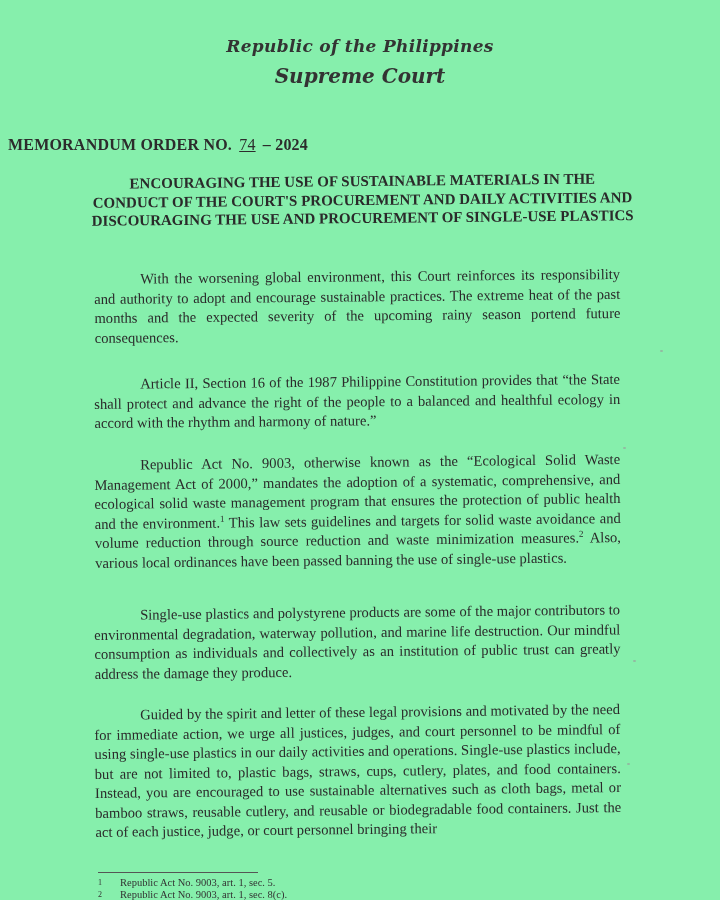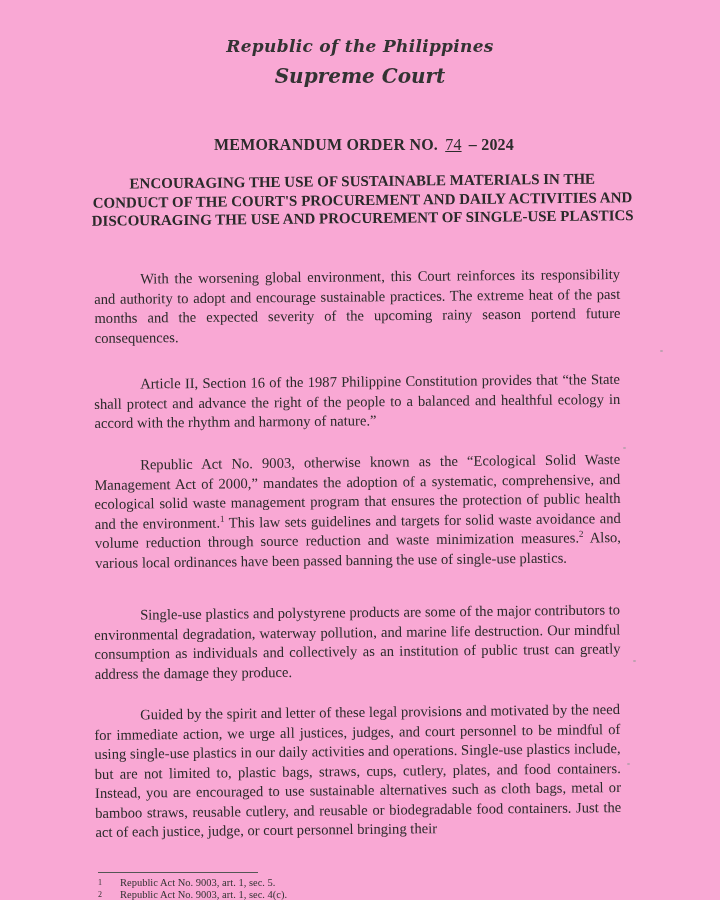--- a/index.html
+++ b/index.html
@@ -13,21 +13,21 @@
       background: #fafafa;
       font-family: "Liberation Serif", "DejaVu Serif", serif;
       color: #2a2a2a;
       position: relative;
     }
     .page {
       position: absolute;
       left: 0; top: 0;
       width: 720px;
       height: 900px;
-      background: #f9a8d4;
+      background: #86efac;
     }
     .header {
       position: absolute;
       left: 0; right: 0;
       text-align: center;
       font-family: "DejaVu Serif", "Liberation Serif", serif;
       color: #333;
     }
     .hdr-republic {
       top: 36px;
@@ -46,21 +46,21 @@
       top: 90px;
       font-size: 14px;
       font-weight: bold;
       font-style: italic;
       left: 10px;
     }
     .memo-no {
       position: absolute;
       top: 136px;
       left: 0; right: 0;
-      text-align: center;
+      text-align: left;
       font-size: 16px;
       font-weight: bold;
       letter-spacing: 0.2px;
       color: #2c2c2c;
       left: 8px;
     }
     .memo-no .num {
       font-weight: normal;
       text-decoration: underline;
       padding: 0 3px;
@@ -150,21 +150,21 @@
   <div class="para p5">Guided by the spirit and letter of these legal provisions and motivated by the need for immediate action, we urge all justices, judges, and court personnel to be mindful of using single-use plastics in our daily activities and operations. Single-use plastics include, but are not limited to, plastic bags, straws, cups, cutlery, plates, and food containers. Instead, you are encouraged to use sustainable alternatives such as cloth bags, metal or bamboo straws, reusable cutlery, and reusable or biodegradable food containers. Just the act of each justice, judge, or court personnel bringing their</div>
 
   <div class="fn-rule"></div>
   <div class="footnotes">
     <div class="fn-row">
       <span class="fn-mark">1</span>
       <span>Republic Act No. 9003, art. 1, sec. 5.</span>
     </div>
     <div class="fn-row">
       <span class="fn-mark">2</span>
-      <span>Republic Act No. 9003, art. 1, sec. 4(c).</span>
+      <span>Republic Act No. 9003, art. 1, sec. 8(c).</span>
     </div>
   </div>
 
   <div class="speck" style="left:660px; top:350px;"></div>
   <div class="speck" style="left:623px; top:447px;"></div>
   <div class="speck" style="left:627px; top:763px;"></div>
   <div class="speck" style="left:633px; top:660px;"></div>
 </div>
 
 </body></html>

